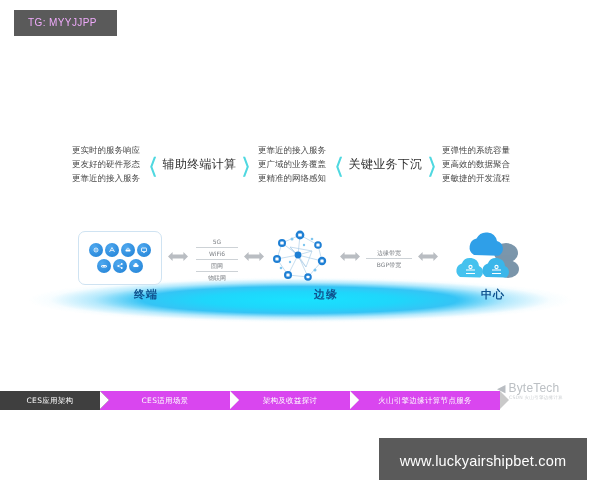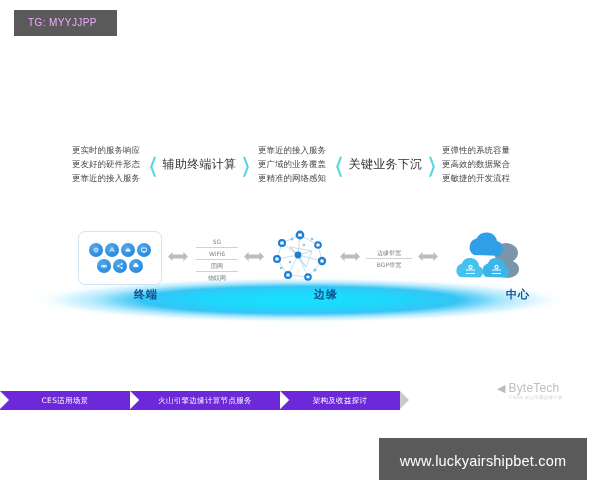--- a/index.html
+++ b/index.html
@@ -123,42 +123,42 @@
 
   
   .tier{
     position:absolute;top:72px;font-size:11px;color:#10538f;
     font-weight:bold;letter-spacing:1px;
     font-family:"DejaVu Sans","Liberation Sans",sans-serif;
     margin-left:31px;
   }
   .tier.t1{left:103px;}
   .tier.t2{left:283px;}
-  .tier.t3{left:475px;font-family:Liberation Mono, monospace;}
+  .tier.t3{left:450px;font-family:Liberation Mono, monospace;}
 
   
   .tagline{
     position:absolute;left:0;top:336px;width:600px;text-align:center;
     font-size:15px;font-weight:bold;color:#1e1e1e;letter-spacing:.6px;
     font-family:"DejaVu Sans","Liberation Sans",sans-serif;
   }
 
   
   .steps{
     position:absolute;left:0;top:391px;width:600px;height:19px;
     display:flex;align-items:stretch;
   }
   .step{
     position:relative;height:19px;display:flex;align-items:center;
     justify-content:center;
     font-size:7.5px;color:#ffffff;letter-spacing:.3px;white-space:nowrap;
     font-family:"DejaVu Sans","Liberation Sans",sans-serif;
   }
   .step.active{background:#3f3f3f;}
-  .step.dim{background:#6d28d9;}
+  .step.dim{background:#d946ef;}
   .step .tip{
     position:absolute;right:-9px;top:0;width:0;height:0;
     border-top:9.5px solid transparent;border-bottom:9.5px solid transparent;
     z-index:2;
   }
   .step.active .tip{border-left:9px solid #3f3f3f;}
   .step.dim .tip{border-left:9px solid #c9c9c9;}
   .step .notch{
     position:absolute;left:0;top:0;width:0;height:0;
     border-top:9.5px solid transparent;border-bottom:9.5px solid transparent;
@@ -383,35 +383,39 @@
     </div>
 
     <div class="tier t1">终端</div>
     <div class="tier t2">边缘</div>
     <div class="tier t3">中心</div>
 
   </div>
 
 
   <div class="steps">
+    <div class="step active s0">
+      <span>CES应用架构</span>
+      <span class="tip"></span>
+    </div>
     <div class="step dim s1">
       <span class="notch"></span>
       <span>CES适用场景</span>
       <span class="tip"></span>
     </div>
+    <div class="step dim s2">
+      <span class="notch"></span>
+      <span>架构及收益探讨</span>
+      <span class="tip"></span>
+    </div>
     <div class="step dim s3">
       <span class="notch"></span>
       <span>火山引擎边缘计算节点服务</span>
       <span class="tip"></span>
     </div>
-    <div class="step dim s2">
-      <span class="notch"></span>
-      <span>架构及收益探讨</span>
-      <span class="tip"></span>
-    </div>
     <div class="pad"></div>
   </div>
 
   <div class="brand">
     <div class="brand-row">
       <span class="brand-mark">◀</span>
       <span class="brand-name">ByteTech</span>
     </div>
     <div class="brand-sub">CSDN 火山引擎边缘计算</div>
   </div>

